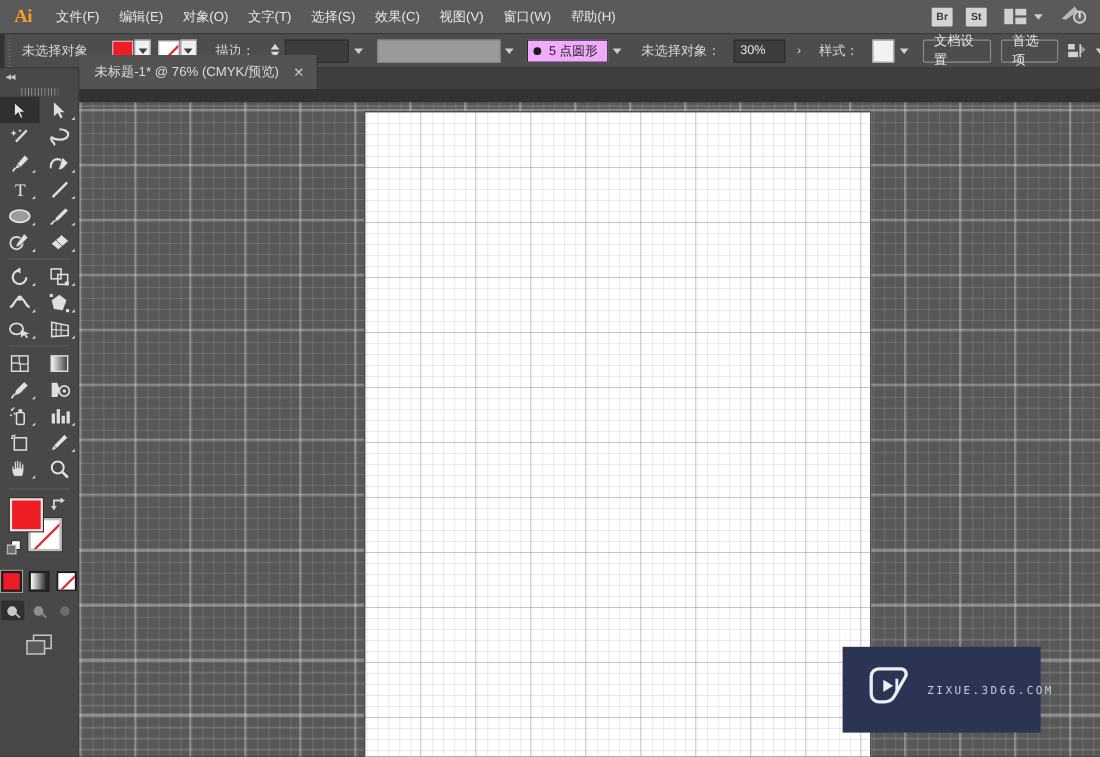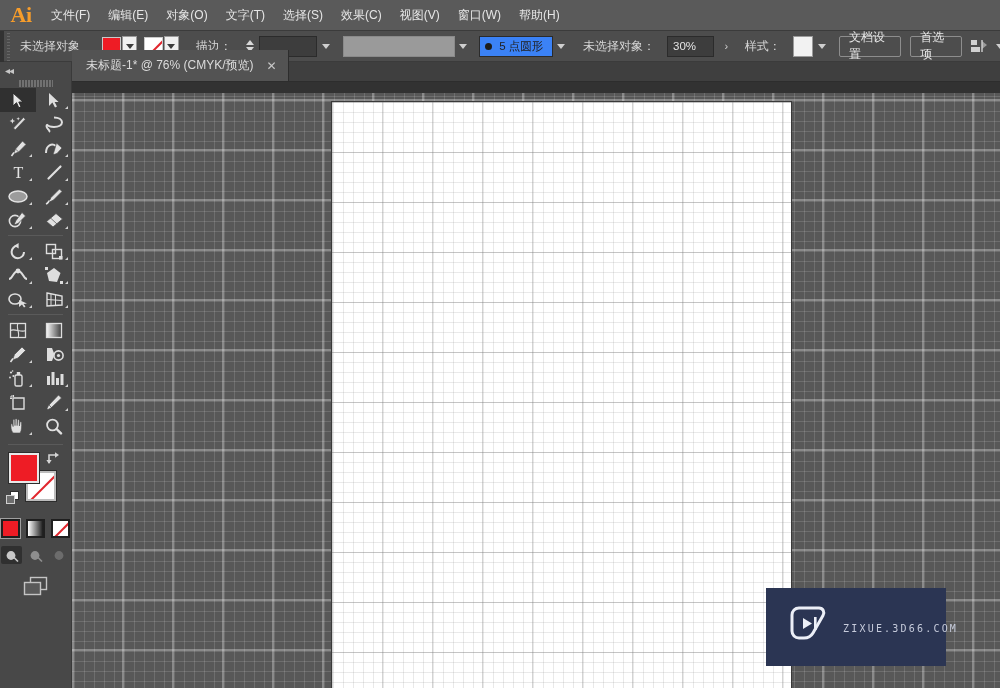--- a/index.html
+++ b/index.html
@@ -15,21 +15,21 @@
   
   .menubar {
     position: absolute; left: 0; top: 0; width: 1000px; height: 31px;
     background: #5a5a5a;
     display: flex; align-items: center;
     border-bottom: 1px solid #3b3b3b;
   }
   .ai-logo {
     width: 42px; height: 31px;
     display: flex; align-items: center; justify-content: center;
-    color: #f79d2b; font-weight: bold; font-size: 22px;
+    color: #f79d2b; font-weight: bold; font-size: 17px;
     font-family: "Liberation Serif", serif;
     letter-spacing: -0.5px;
   }
   .menu-item {
     padding: 0 9px; height: 31px; line-height: 31px;
     color: #e6e6e6; font-size: 12px; white-space: nowrap;
     cursor: default;
   }
   .menu-right { margin-left: auto; display: flex; align-items: center; padding-right: 8px; height: 31px; }
   .mini-btn {
@@ -94,21 +94,21 @@
   }
   .spinner i { display:block; width:0;height:0; }
   .spin-up { border-left:4px solid transparent;border-right:4px solid transparent;border-bottom:5px solid #d8d8d8; margin-bottom:2px;}
   .spin-dn { border-left:4px solid transparent;border-right:4px solid transparent;border-top:5px solid #d8d8d8;}
   .field {
     height: 21px; background: #3d3d3d; border: 1px solid #2b2b2b;
     color: #e4e4e4; font-size: 11.5px; display:flex; align-items:center;
     padding: 0 5px; margin-left: 4px;
   }
   .field.light { background:#9a9a9a; border-color:#8a8a8a; }
-  .field.white { background:#3b82f6; color:#222; }
+  .field.white { background:#f0abfc; color:#222; }
   .ctrl-dd {
     height: 21px; display: flex; align-items: center; margin-left: 0;
   }
   .ctrl-dd .arrowonly {
     width: 17px; height: 21px; display:flex;align-items:center;justify-content:center;
   }
   .ctrl-dd .arrowonly::after {
     content:''; width:0;height:0;
     border-left:4px solid transparent;border-right:4px solid transparent;
     border-top:5px solid #cfcfcf;
@@ -254,20 +254,39 @@
     <div class="menu-item">文件(F)</div>
     <div class="menu-item">编辑(E)</div>
     <div class="menu-item">对象(O)</div>
     <div class="menu-item">文字(T)</div>
     <div class="menu-item">选择(S)</div>
     <div class="menu-item">效果(C)</div>
     <div class="menu-item">视图(V)</div>
     <div class="menu-item">窗口(W)</div>
     <div class="menu-item">帮助(H)</div>
 
+    <div class="menu-right">
+      <div class="mini-btn">Br</div>
+      <div class="mini-btn">St</div>
+      <div class="ws-icon">
+        <i class="ws-l"></i>
+        <span class="ws-rwrap">
+            <i class="ws-r"></i>
+            <i class="ws-r"></i>
+          </span>
+      </div>
+      <div class="caret"></div>
+      <div class="cc-icon">
+        <svg width="24" height="18" viewBox="0 0 24 18">
+          <path d="M1 13 L13 2 L16 6 L5 14 Z" fill="#b9b9b9"></path>
+          <circle cx="17.5" cy="11.5" r="5.2" fill="#6a6a6a" stroke="#cfcfcf" stroke-width="1.6"></circle>
+          <path d="M17.5 7.6 v4.2" stroke="#e4e4e4" stroke-width="1.8" stroke-linecap="round"></path>
+        </svg>
+      </div>
+    </div>
   </div>
 
   <div class="ctrlbar">
     <div class="ctrl-grip"></div>
     <div class="ctrl-label">未选择对象</div>
 
     <div style="width:14px"></div>
 
     <div class="swatch-box"></div>
     <div class="dd-arrow"></div>

